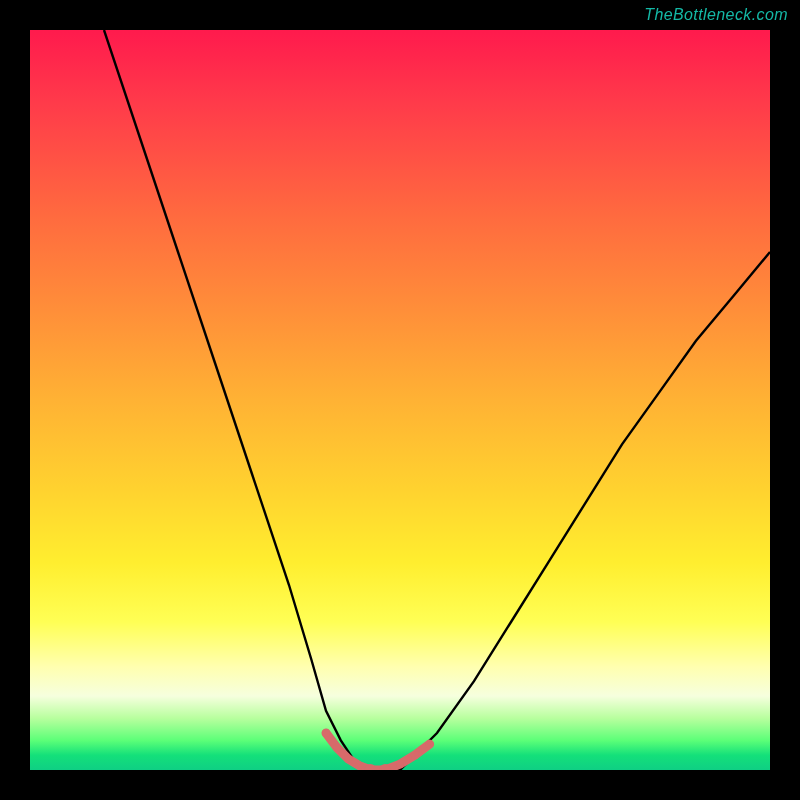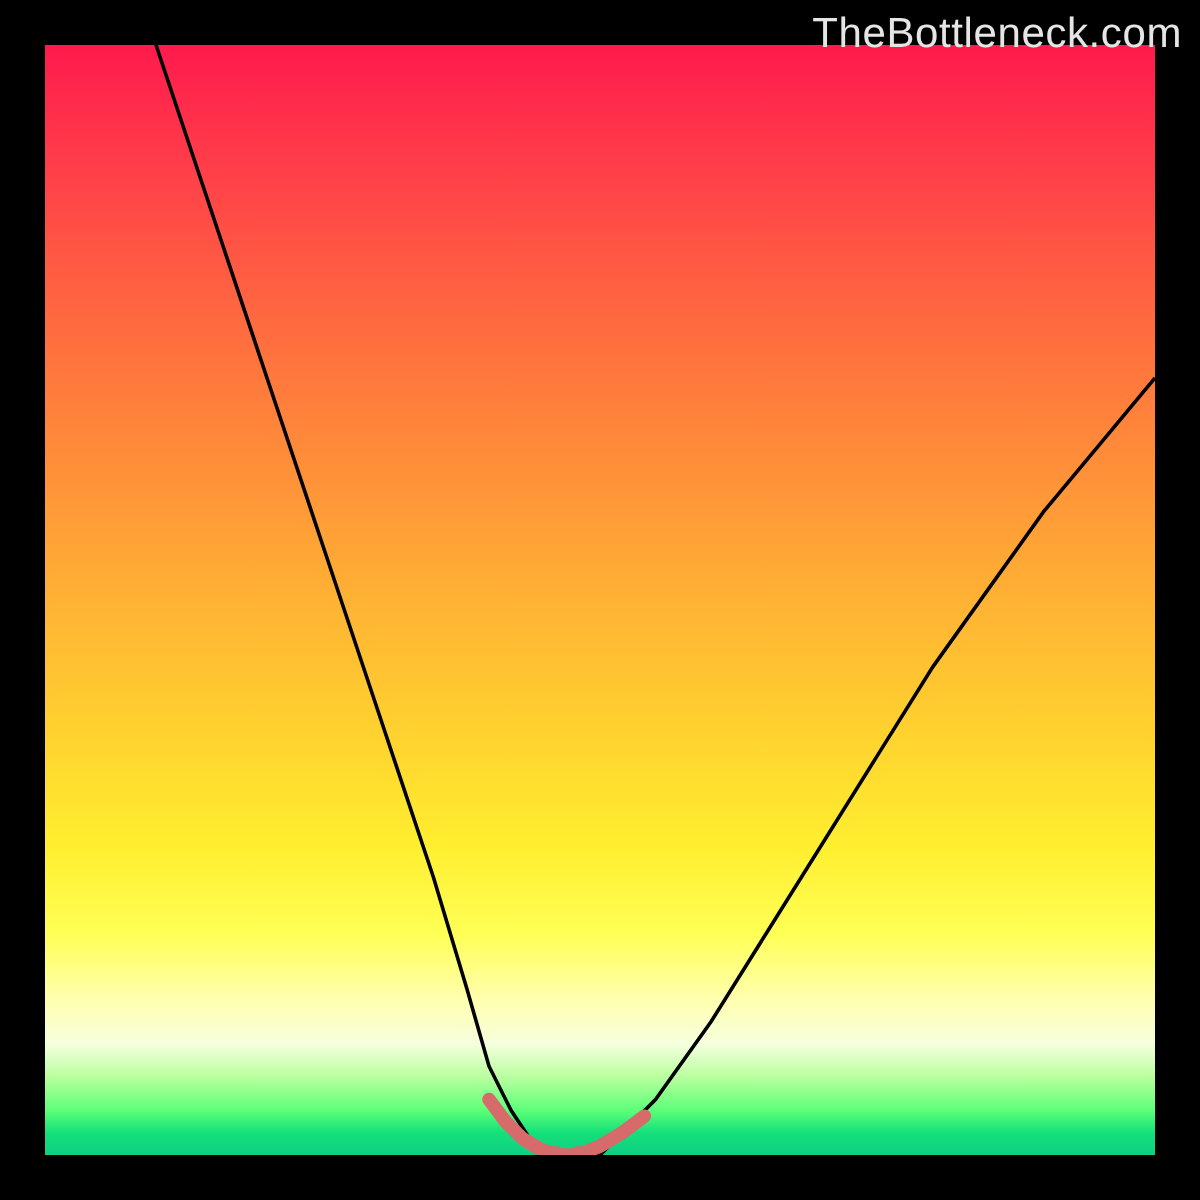--- a/index.html
+++ b/index.html
@@ -47,25 +47,26 @@
     left: 0;
     top: 0;
     width: 740px;
     height: 740px;
     display: block;
   }
   .watermark {
     position: absolute;
     top: 6px;
     right: 12px;
-    color: #e5e5e5;
-    font-size: 28px;
+    color: #14b8a6;
+    font-size: 16px;
     font-weight: 500;
     letter-spacing: 0.4px;
     user-select: none;
+    font-style: italic;
   }
 </style>
 </head>
 <body>
 
 <div class="frame">
   <div class="plot-area">
     <svg class="curve-svg" viewBox="0 0 740 740" preserveAspectRatio="none">
       <path fill="none" stroke="#000" stroke-width="2.4" d="M74.0 0.0 L111.0 111.0 L148.0 222.0 L185.0 333.0 L222.0 444.0 L259.0 555.0 L281.2 629.0 L296.0 680.8 L310.8 710.4 L325.6 732.6 L340.4 740.0 L355.2 740.0 L370.0 740.0 L407.0 703.0 L444.0 651.2 L481.0 592.0 L518.0 532.8 L555.0 473.6 L592.0 414.4 L629.0 362.6 L666.0 310.8 L703.0 266.4 L740.0 222.0"></path>
       <g>

